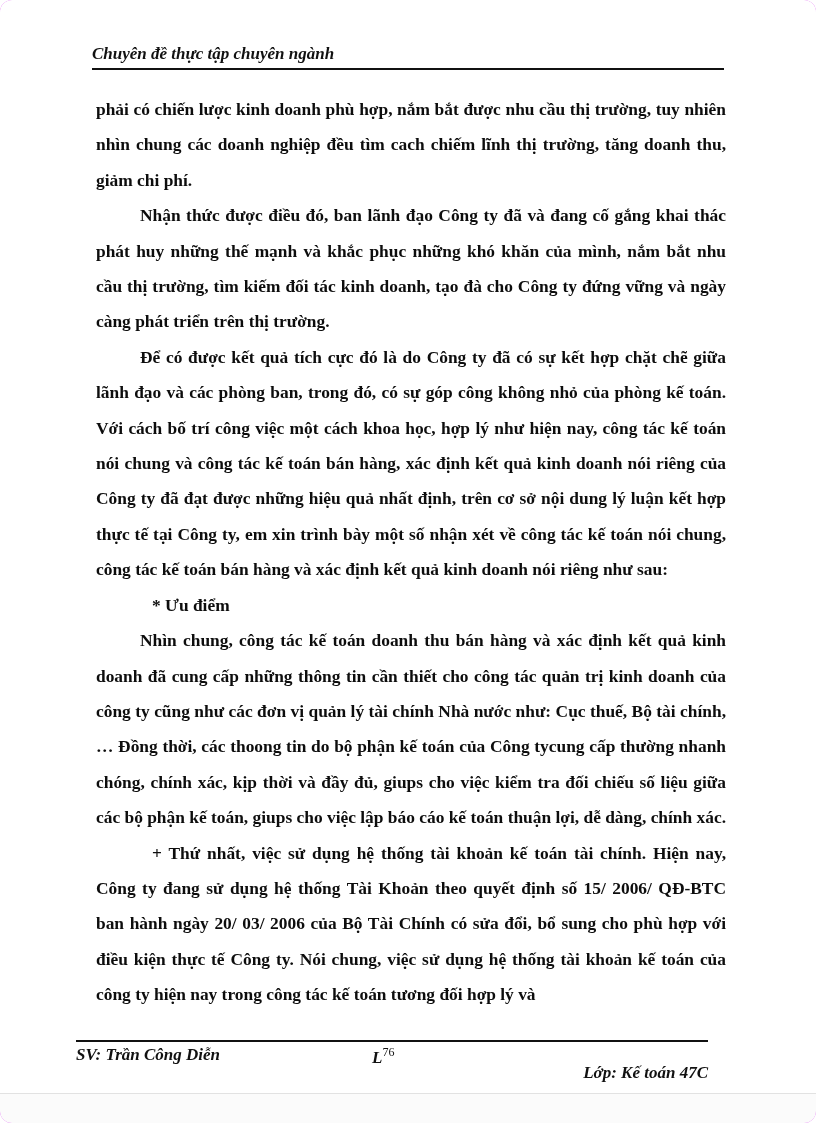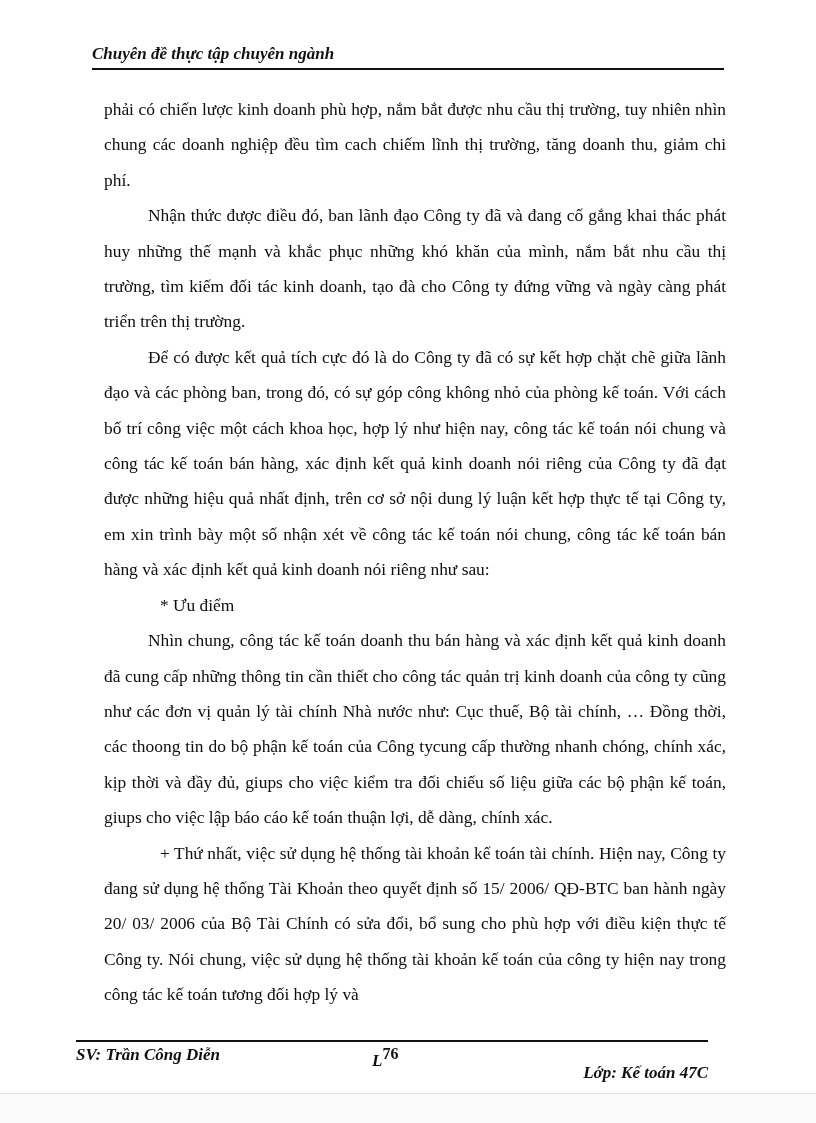--- a/index.html
+++ b/index.html
@@ -7,20 +7,21 @@
     padding: 0;
     background: #ffffff;
   }
   .page {
     position: relative;
     width: 816px;
     height: 1123px;
     background: #d946ef;
     overflow: hidden;
     font-family: "Liberation Serif", serif;
+    border-radius: 12px;
   }
   .sheet {
     position: absolute;
     left: 0;
     top: 0;
     width: 816px;
     height: 1093px;
     background: #ffffff;
   }
   .bottom-strip {
@@ -57,24 +58,25 @@
     left: 92px;
     top: 92px;
     width: 634px;
     font-family: "Liberation Serif", serif;
     font-size: 17.4px;
     color: #0d0d0d;
     line-height: 35.4px;
     text-align: justify;
   }
   .body-text p {
-    margin: 0 0 0 12px;
+    margin: 0 0 0 4px;
     text-indent: 44px;
     text-align: justify;
     text-justify: inter-word;
+    font-weight: bold;
   }
   .body-text p.no-indent {
     text-indent: 0;
   }
   .body-text p.sub-indent {
     text-indent: 56px;
   }
   .footer {
     position: absolute;
     left: 76px;
@@ -101,22 +103,22 @@
     top: 0;
   }
   .footer-center {
     position: absolute;
     left: 296px;
     top: 0;
     font-style: italic;
   }
   .footer-center .pg {
     font-style: normal;
-    font-weight: bold;
-    font-size: 16px;
+    font-weight: normal;
+    font-size: 12px;
     vertical-align: super;
   }
   .footer-right {
     position: absolute;
     right: 0;
     top: 0;
     margin-top: 18px;
   }
 </style>
 </head>

